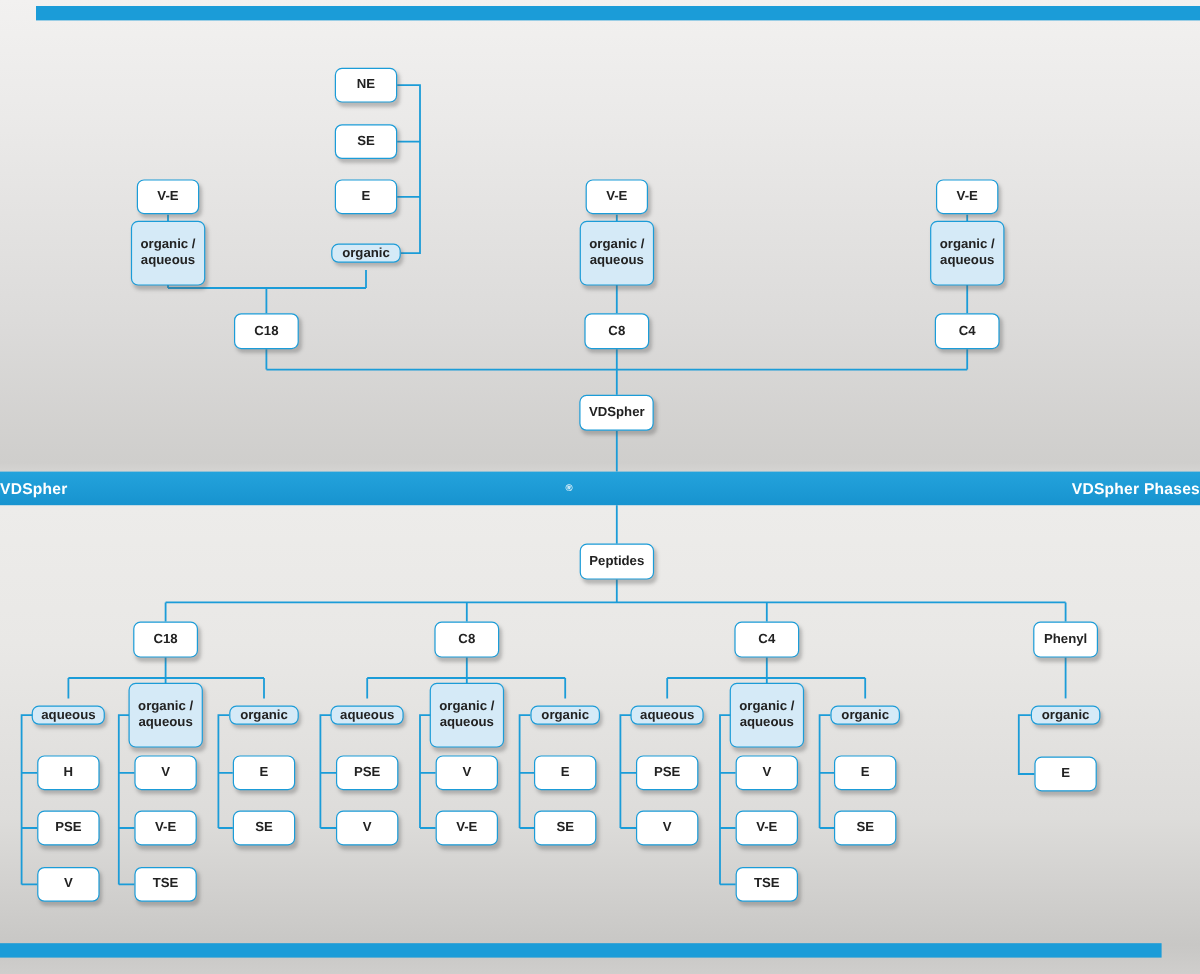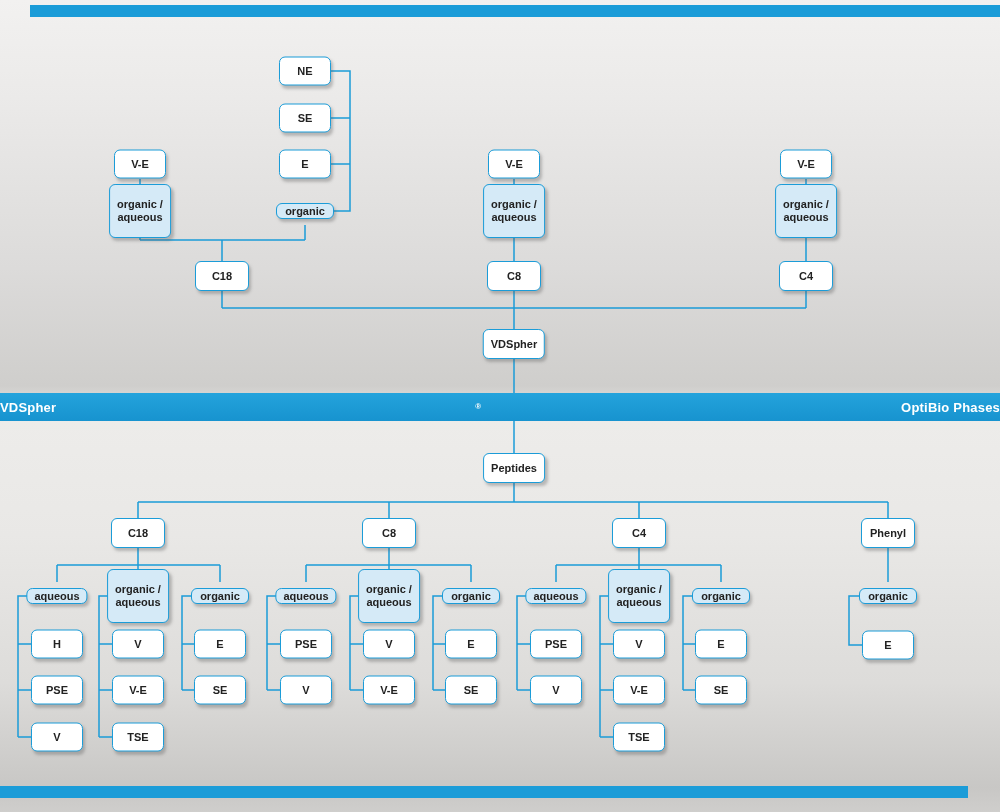--- a/index.html
+++ b/index.html
@@ -83,21 +83,21 @@
 aqueous</div>
 
   <div class="box hub" style="left:222px;top:276px">C18</div>
   <div class="box hub" style="left:514px;top:276px">C8</div>
   <div class="box hub" style="left:806px;top:276px">C4</div>
   <div class="box hub" style="left:514px;top:344px">VDSpher</div>
 
   <div class="banner">
     <span>VDSpher</span>
       <sup>®</sup>
-      <span> OptiBio Phases</span>
+      <span> VDSpher Phases</span>
   </div>
 
   <div class="box hub" style="left:514px;top:468px">Peptides</div>
 
   <div class="box hub" style="left:138px;top:533px">C18</div>
   <div class="box hub" style="left:389px;top:533px">C8</div>
   <div class="box hub" style="left:639px;top:533px">C4</div>
   <div class="box hub" style="left:888px;top:533px">Phenyl</div>
 
   <div class="box mode" style="left:57px;top:596px">aqueous</div>

